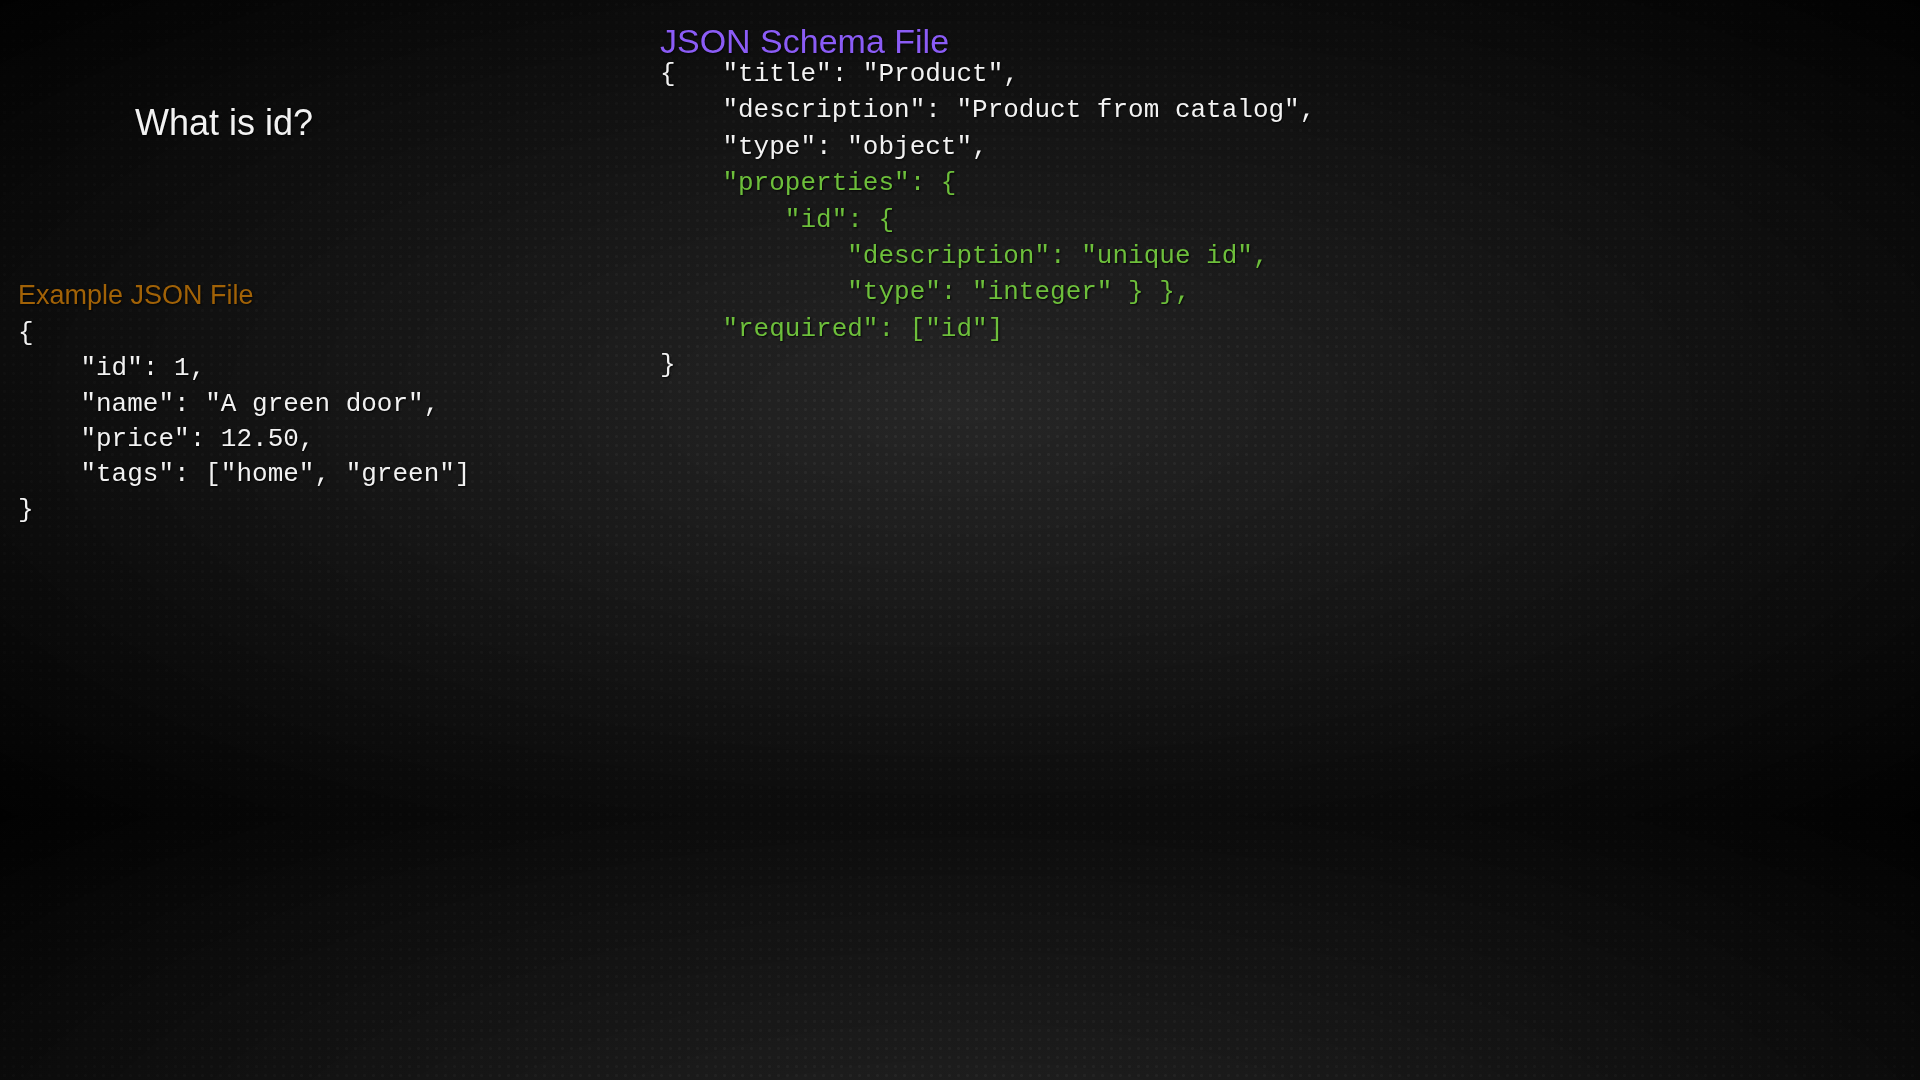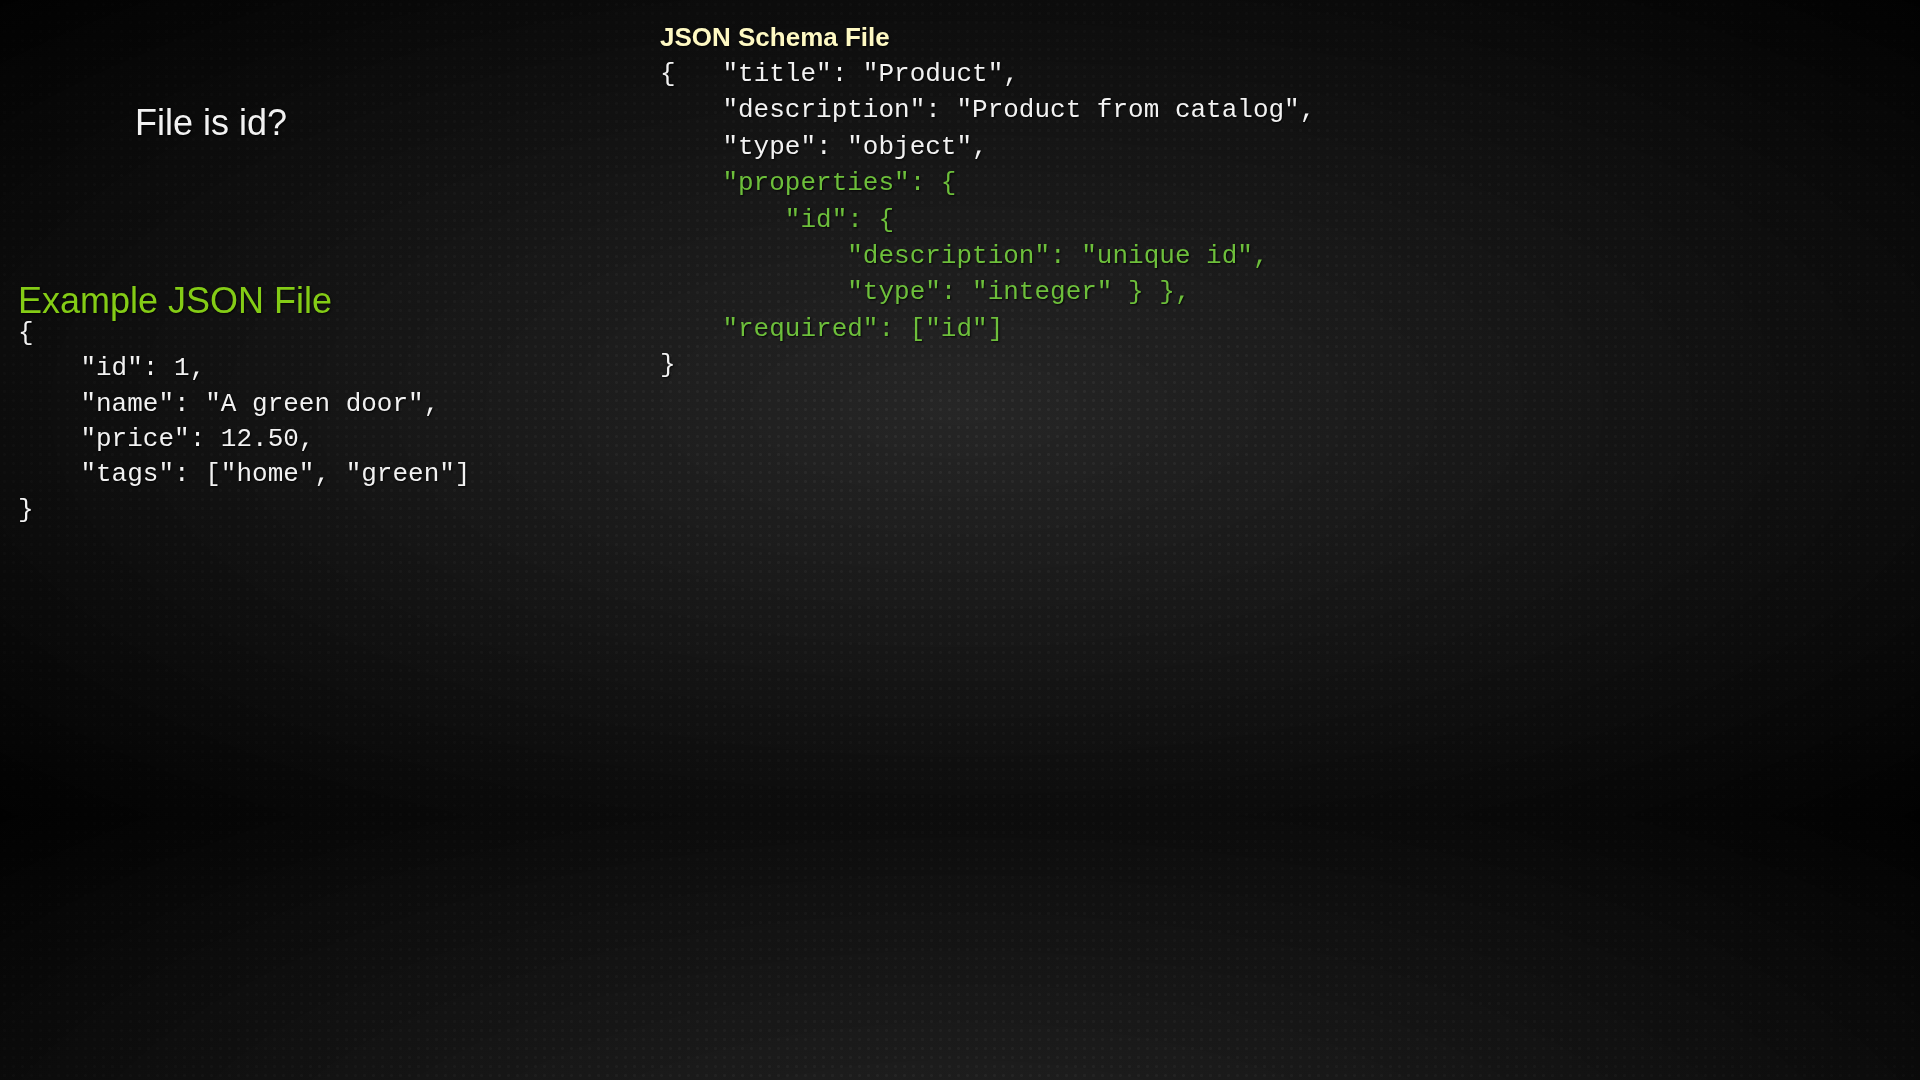--- a/index.html
+++ b/index.html
@@ -29,58 +29,57 @@
       font-size: 36px;
       color: #f2f2f2;
       text-shadow: 1px 1px 2px rgba(0,0,0,0.7);
       font-family: Arial, Helvetica, sans-serif;
     }
 
     .example-title {
       position: absolute;
       left: 18px;
       top: 280px;
-      font-size: 36px;
-      color: #84cc16;
+      font-size: 27px;
+      color: #a16207;
       text-shadow: 1px 1px 2px rgba(0,0,0,0.7);
     }
 
     .example-code {
       position: absolute;
       left: 18px;
       top: 316px;
       font-size: 26px;
       line-height: 1.36;
       color: #f2f2f2;
       text-shadow: 1px 1px 2px rgba(0,0,0,0.8);
     }
 
     .schema-title {
       position: absolute;
       left: 660px;
       top: 22px;
-      font-size: 26px;
-      color: #fef9c3;
+      font-size: 34px;
+      color: #8b5cf6;
       text-shadow: 1px 1px 2px rgba(0,0,0,0.7);
-      font-weight: bold;
     }
 
     .schema-code {
       position: absolute;
       left: 660px;
       top: 56px;
       font-size: 26px;
       line-height: 1.4;
     }
   </style>
 </head>
 <body>
 
 <div class="title-block">
-  <span>File is </span><span class="hilite">id</span><span>?</span>
+  <span>What is </span><span class="hilite">id</span><span>?</span>
 </div>
 
 <div class="example-title">Example JSON File</div>
 
 <pre class="mono example-code"><span>{</span>
 <span>    "id": 1,</span>
 <span>    "name": "A green door",</span>
 <span>    "price": 12.50,</span>
 <span>    "tags": ["home", "green"]</span>
 <span>}</span></pre>

